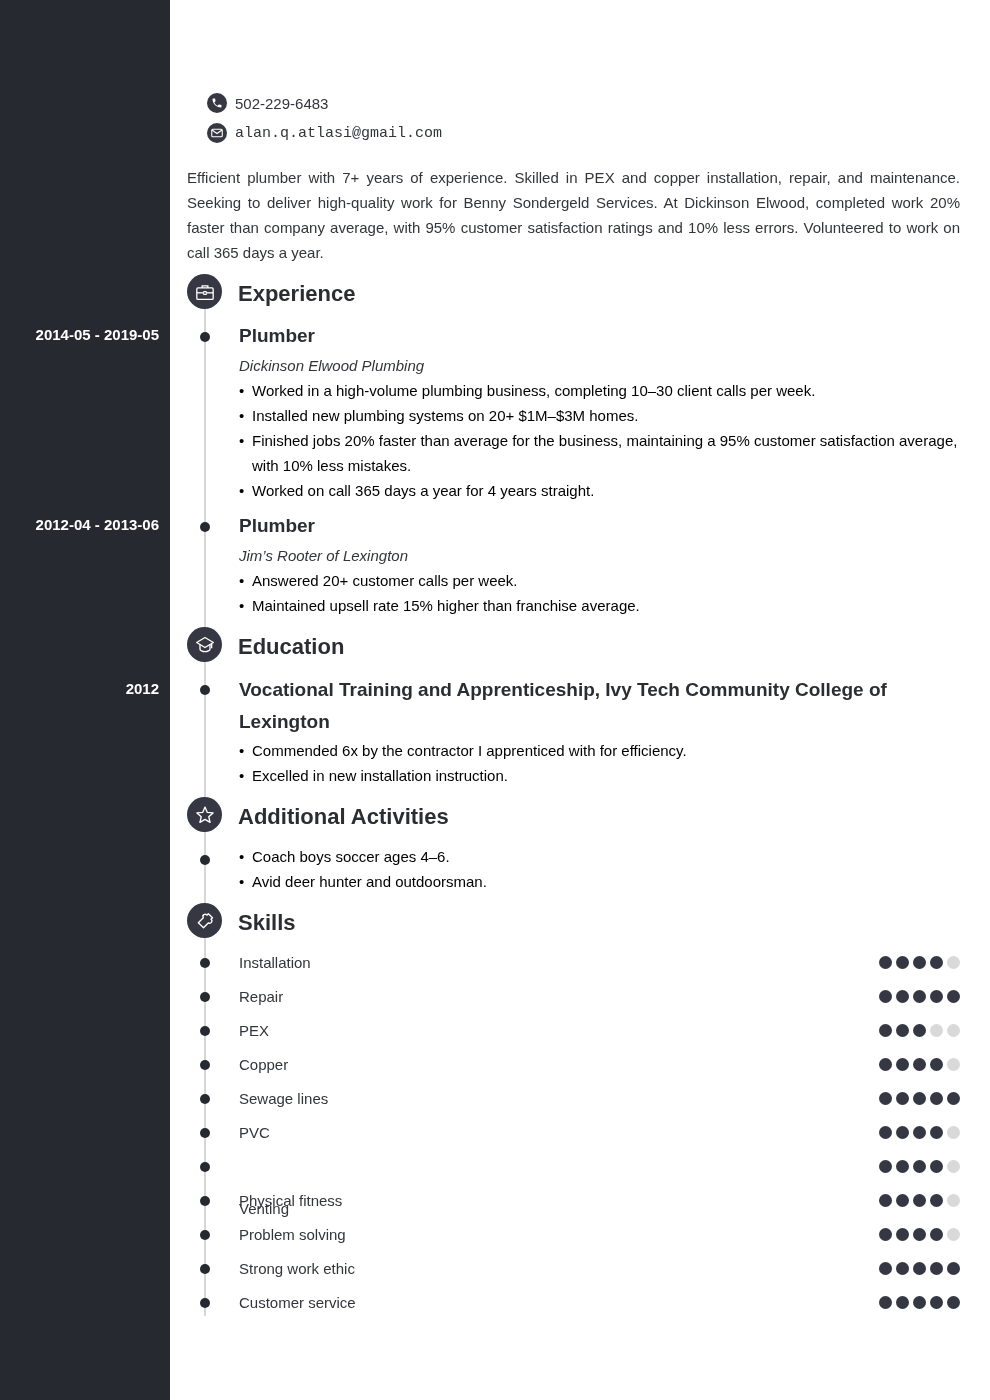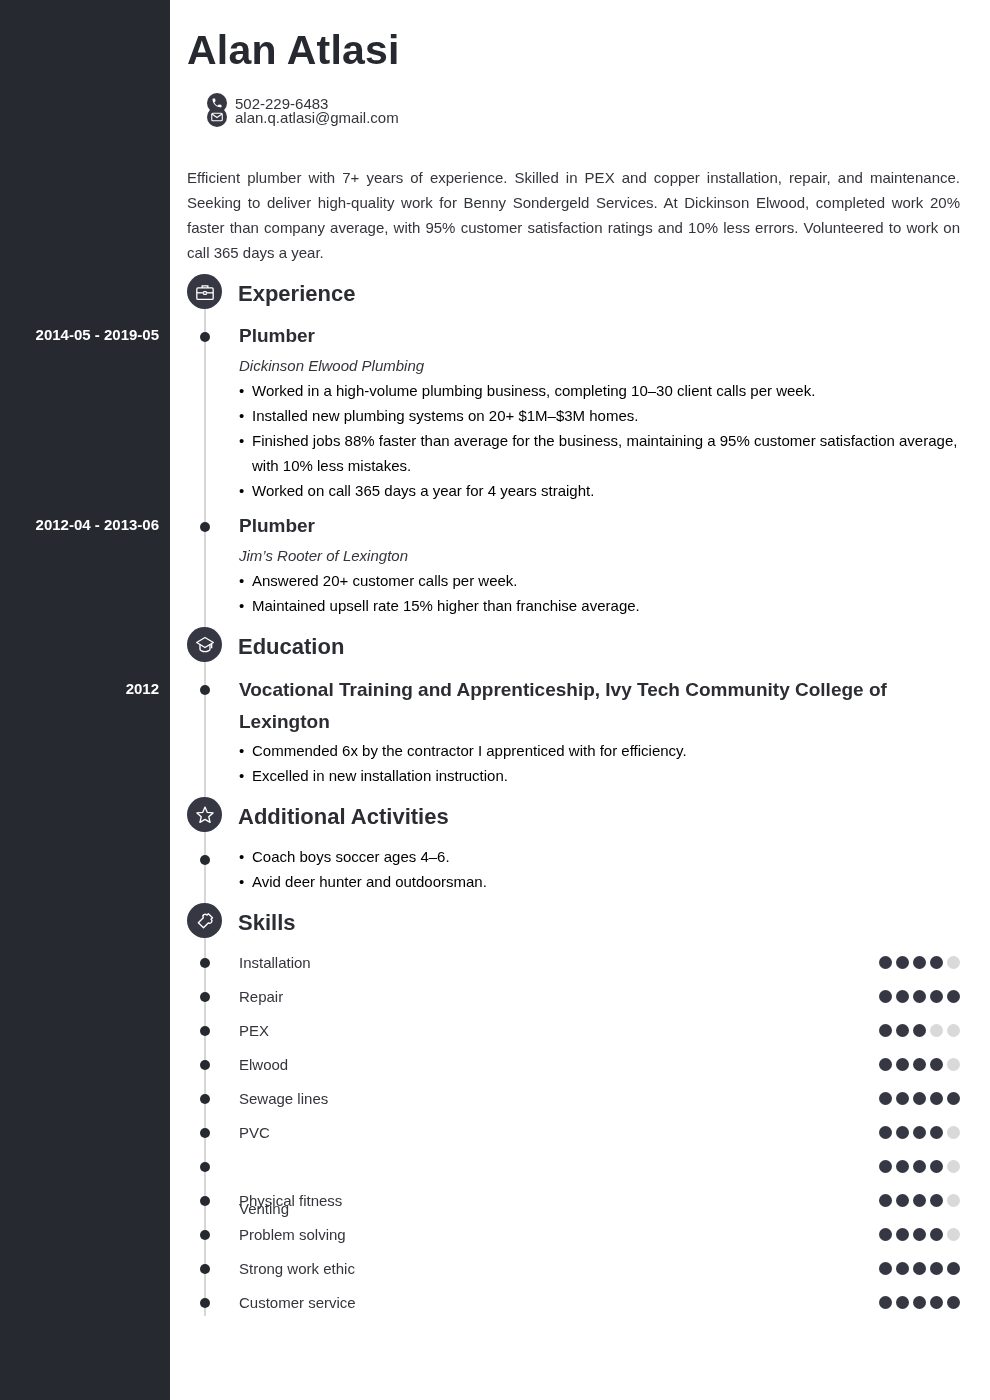--- a/index.html
+++ b/index.html
@@ -38,32 +38,31 @@
   .rating { position: absolute; left: 879px; display: flex; gap: 4px; }
   .rating span { width: 13px; height: 13px; border-radius: 50%; background: #353843; display: inline-block; }
   .rating span.off { background: #d9d9d9; }
 </style>
 </head>
 <body>
 
 <div class="sidebar"></div>
 
 <div class="main">
-  <h1 class="name">Alan Atlasi</h1>
 
   <div class="contact-row" style="top:93px;">
     <span class="contact-icon">
       <svg width="12" height="12" viewBox="0 0 24 24">
           <path fill="#fff" d="M6.6 10.8c1.4 2.8 3.8 5.1 6.6 6.6l2.2-2.2c.3-.3.7-.4 1-.2 1.1.4 2.3.6 3.6.6.6 0 1 .4 1 1V20c0 .6-.4 1-1 1C10.6 21 3 13.4 3 4c0-.6.4-1 1-1h3.5c.6 0 1 .4 1 1 0 1.3.2 2.5.6 3.6.1.3 0 .7-.2 1L6.6 10.8z"></path>
         </svg>
     </span>
     <span class="contact-text">502-229-6483</span>
   </div>
 
-  <div class="contact-row" style="top:107px;">
+  <div class="contact-row" style="top:123px;font-family:Liberation Mono, monospace;">
     <span class="contact-icon">
       <svg width="12" height="10" viewBox="0 0 24 18">
           <rect x="1.5" y="1.5" width="21" height="15" rx="2" fill="none" stroke="#fff" stroke-width="2.2"></rect>
           <path d="M2 3l10 7 10-7" fill="none" stroke="#fff" stroke-width="2.2"></path>
         </svg>
     </span>
     <span class="contact-text">alan.q.atlasi@gmail.com</span>
   </div>
 
   <p class="summary">Efficient plumber with 7+ years of experience. Skilled in PEX and copper installation, repair, and maintenance. Seeking to deliver high-quality work for Benny Sondergeld Services. At Dickinson Elwood, completed work 20% faster than company average, with 95% customer satisfaction ratings and 10% less errors. Volunteered to work on call 365 days a year.</p>
@@ -80,21 +79,21 @@
     </svg>
 </div>
 <h2 class="sec-title" style="top:281px;">Experience</h2>
 
 <div class="date" style="top:326px;">2014-05 - 2019-05</div>
 <div class="dot" style="top:332px;"></div>
 <h3 class="job-title" style="top:325px;">Plumber</h3>
 <div class="company" style="top:357px;">Dickinson Elwood Plumbing</div>
 <div class="bullet" style="top:378px;">Worked in a high-volume plumbing business, completing 10–30 client calls per week.</div>
 <div class="bullet" style="top:403px;">Installed new plumbing systems on 20+ $1M–$3M homes.</div>
-<div class="bullet" style="top:428px;">Finished jobs 88% faster than average for the business, maintaining a 95% customer satisfaction average, with 10% less mistakes.</div>
+<div class="bullet" style="top:428px;">Finished jobs 20% faster than average for the business, maintaining a 95% customer satisfaction average, with 10% less mistakes.</div>
 <div class="bullet" style="top:478px;">Worked on call 365 days a year for 4 years straight.</div>
 
 <div class="date" style="top:516px;">2012-04 - 2013-06</div>
 <div class="dot" style="top:522px;"></div>
 <h3 class="job-title" style="top:515px;">Plumber</h3>
 <div class="company" style="top:547px;">Jim’s Rooter of Lexington</div>
 <div class="bullet" style="top:568px;">Answered 20+ customer calls per week.</div>
 <div class="bullet" style="top:593px;">Maintained upsell rate 15% higher than franchise average.</div>
 
 <div class="sec-icon" style="top:627px;">
@@ -151,21 +150,21 @@
     <div class="dot" style="top: 1026px;"></div>
     <div class="skill-name" style="top: 1022px;">PEX</div>
     <div class="rating" style="top: 1024px;">
       <span></span>
       <span></span>
       <span></span>
       <span class="off"></span>
       <span class="off"></span>
     </div>
     <div class="dot" style="top: 1060px;"></div>
-    <div class="skill-name" style="top: 1056px;">Elwood</div>
+    <div class="skill-name" style="top: 1056px;">Copper</div>
     <div class="rating" style="top: 1058px;">
       <span></span>
       <span></span>
       <span></span>
       <span></span>
       <span class="off"></span>
     </div>
     <div class="dot" style="top: 1094px;"></div>
     <div class="skill-name" style="top: 1090px;">Sewage lines</div>
     <div class="rating" style="top: 1092px;">

